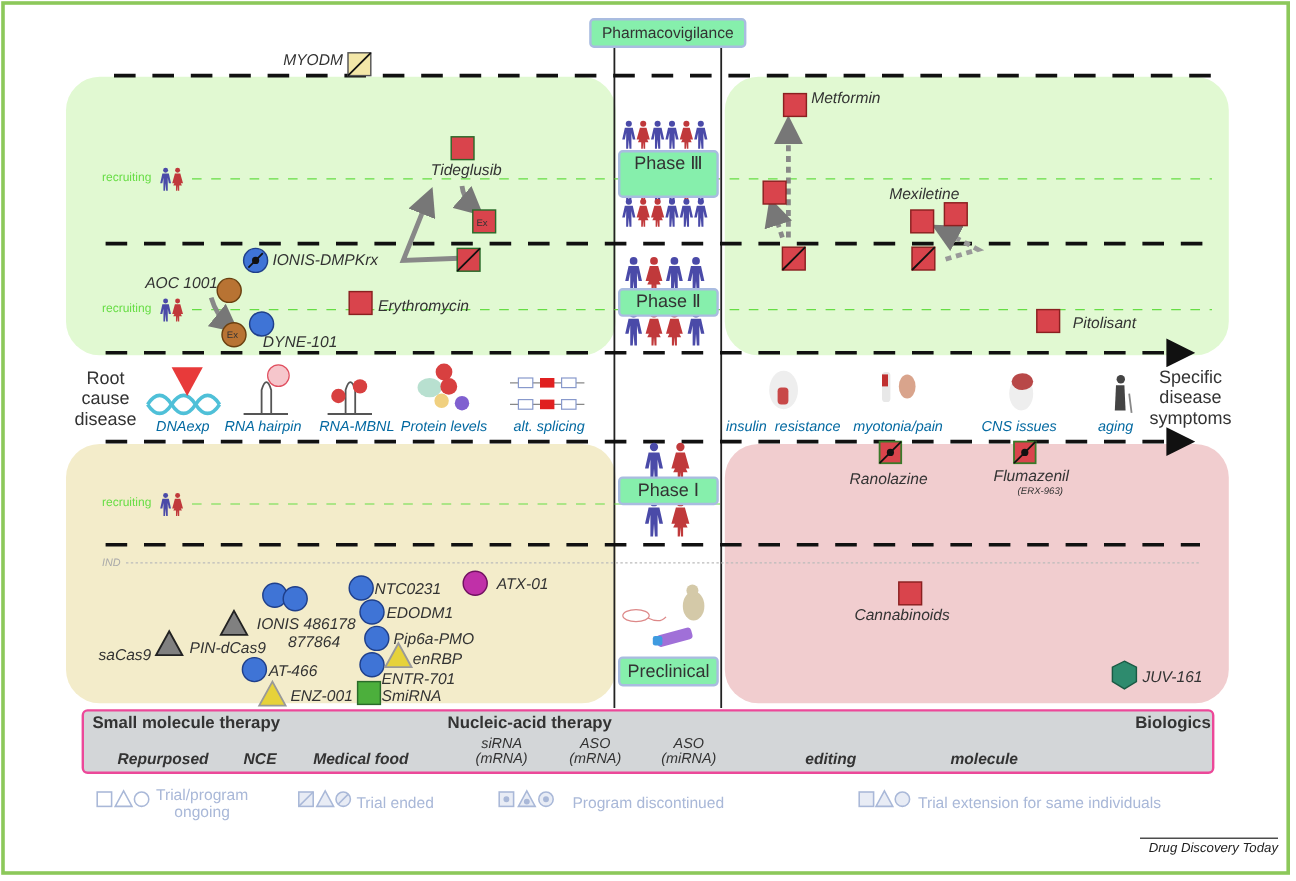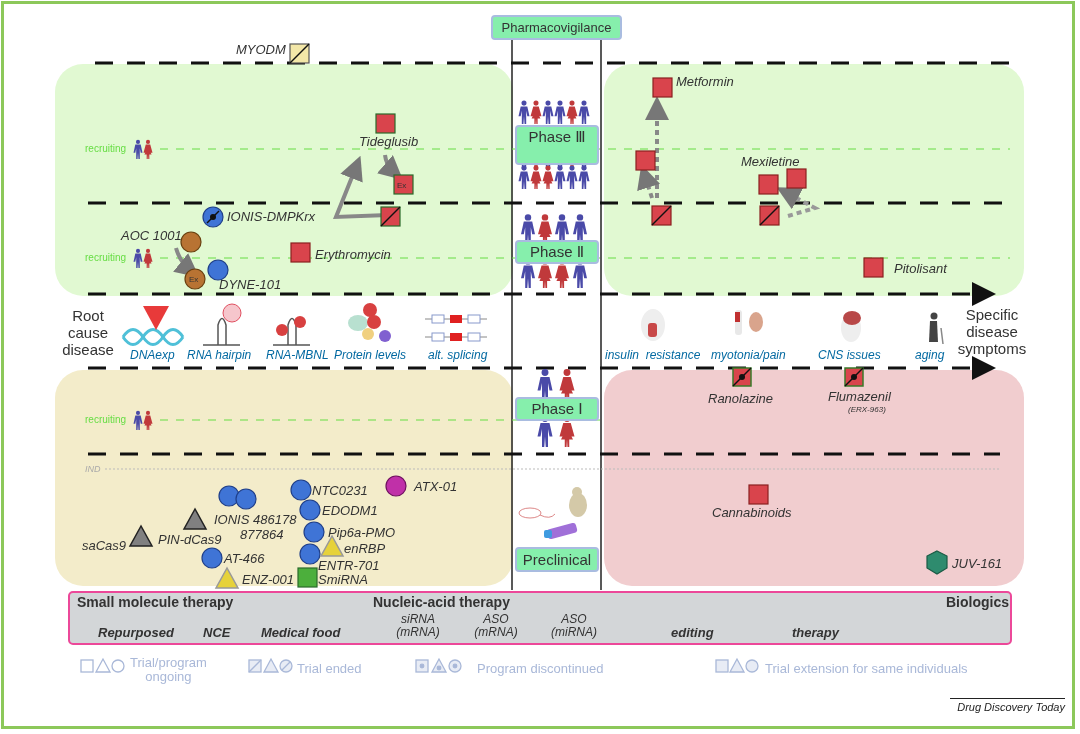--- a/index.html
+++ b/index.html
@@ -415,21 +415,21 @@
   <div class="lg-item2" style="left:318px;top:20px;width:60px;">
     <span>siRNA</span><br><span>(mRNA)</span>
   </div>
   <div class="lg-item2" style="left:396px;top:20px;width:60px;">
     <span>ASO</span><br><span>(mRNA)</span>
   </div>
   <div class="lg-item2" style="left:474px;top:20px;width:60px;">
     <span>ASO</span><br><span>(miRNA)</span>
   </div>
   <div class="lg-item" style="left:601px;top:32px;">editing</div>
-  <div class="lg-item" style="left:722px;top:32px;">therapy</div>
+  <div class="lg-item" style="left:722px;top:32px;">molecule</div>
   <div class="lg-head" style="left:876px;top:1px;">Biologics</div>
 </div>
 
 <div class="status-text" style="left:130px;top:656px;text-align:center;">
   <span>Trial/program</span><br><span>ongoing</span>
 </div>
 <div class="status-text" style="left:297px;top:662px;">Trial ended</div>
 <div class="status-text" style="left:477px;top:662px;">Program discontinued</div>
 <div class="status-text" style="left:765px;top:662px;">Trial extension for same individuals</div>
 

